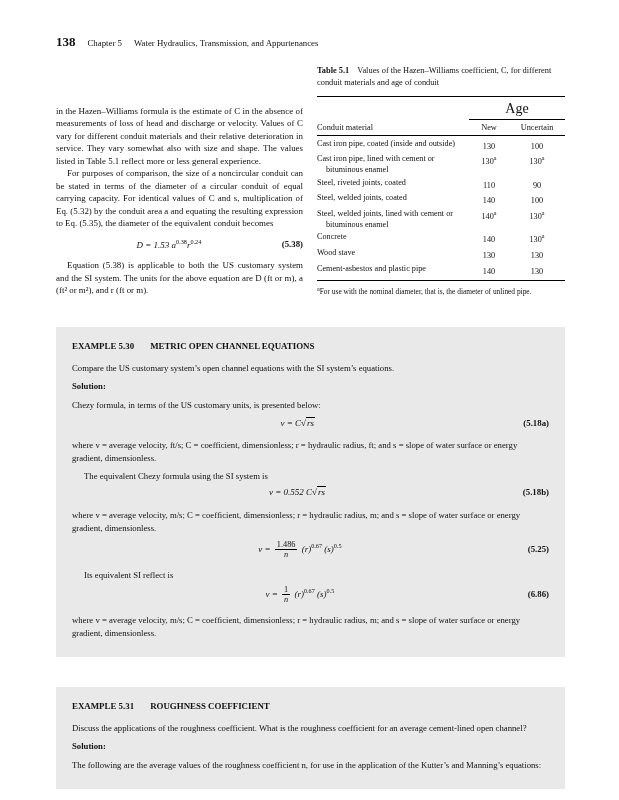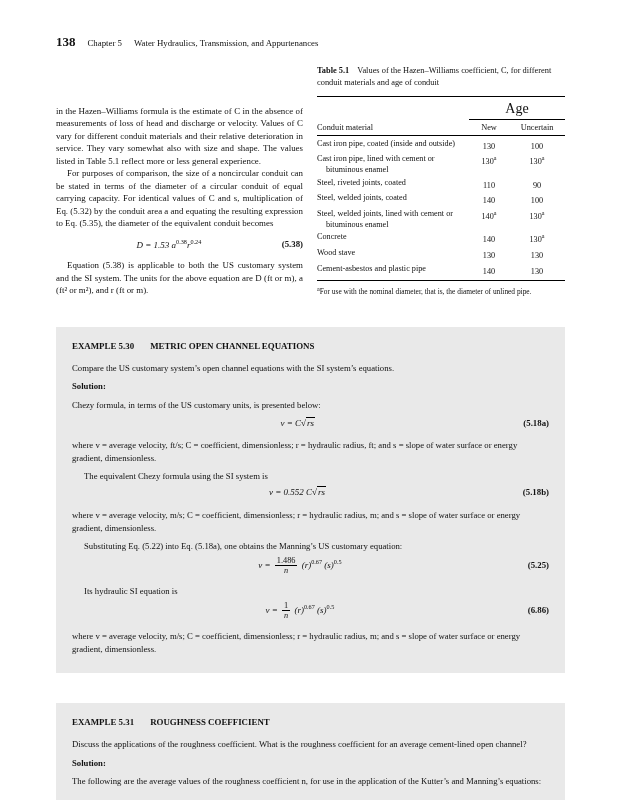--- a/index.html
+++ b/index.html
@@ -151,29 +151,28 @@
       <span class="eq-body"><span class="math">v = C</span><span class="radical">√</span><span class="radicand">rs</span></span>
       <span class="eq-num">(5.18a)</span>
     </div>
     <p>where v = average velocity, ft/s; C = coefficient, dimensionless; r = hydraulic radius, ft; and s = slope of water surface or energy gradient, dimensionless.</p>
     <p class="indent">The equivalent Chezy formula using the SI system is</p>
     <div class="eq-row">
       <span class="eq-body"><span class="math">v = 0.552 C</span><span class="radical">√</span><span class="radicand">rs</span></span>
       <span class="eq-num">(5.18b)</span>
     </div>
     <p>where v = average velocity, m/s; C = coefficient, dimensionless; r = hydraulic radius, m; and s = slope of water surface or energy gradient, dimensionless.</p>
-    <p class="indent">Substituting Eq. (5.22) into Eq. (5.18a), one obtains the Manning’s US customary equation:</p>
     <div class="eq-row">
       <span class="eq-body"><span class="math">v = </span><span class="frac">
             <span class="num">1.486</span>
             <span class="den">n</span>
           </span><span class="math"> (r)</span><sup class="exp">0.67</sup><span class="math"> (s)</span><sup class="exp">0.5</sup></span>
       <span class="eq-num">(5.25)</span>
     </div>
-    <p class="indent">Its hydraulic SI equation is</p>
+    <p class="indent">Its equivalent SI reflect is</p>
     <div class="eq-row">
       <span class="eq-body"><span class="math">v = </span><span class="frac">
             <span class="num">1</span>
             <span class="den">n</span>
           </span><span class="math"> (r)</span><sup class="exp">0.67</sup><span class="math"> (s)</span><sup class="exp">0.5</sup></span>
       <span class="eq-num">(6.86)</span>
     </div>
     <p>where v = average velocity, m/s; C = coefficient, dimensionless; r = hydraulic radius, m; and s = slope of water surface or energy gradient, dimensionless.</p>
   </div>
 

